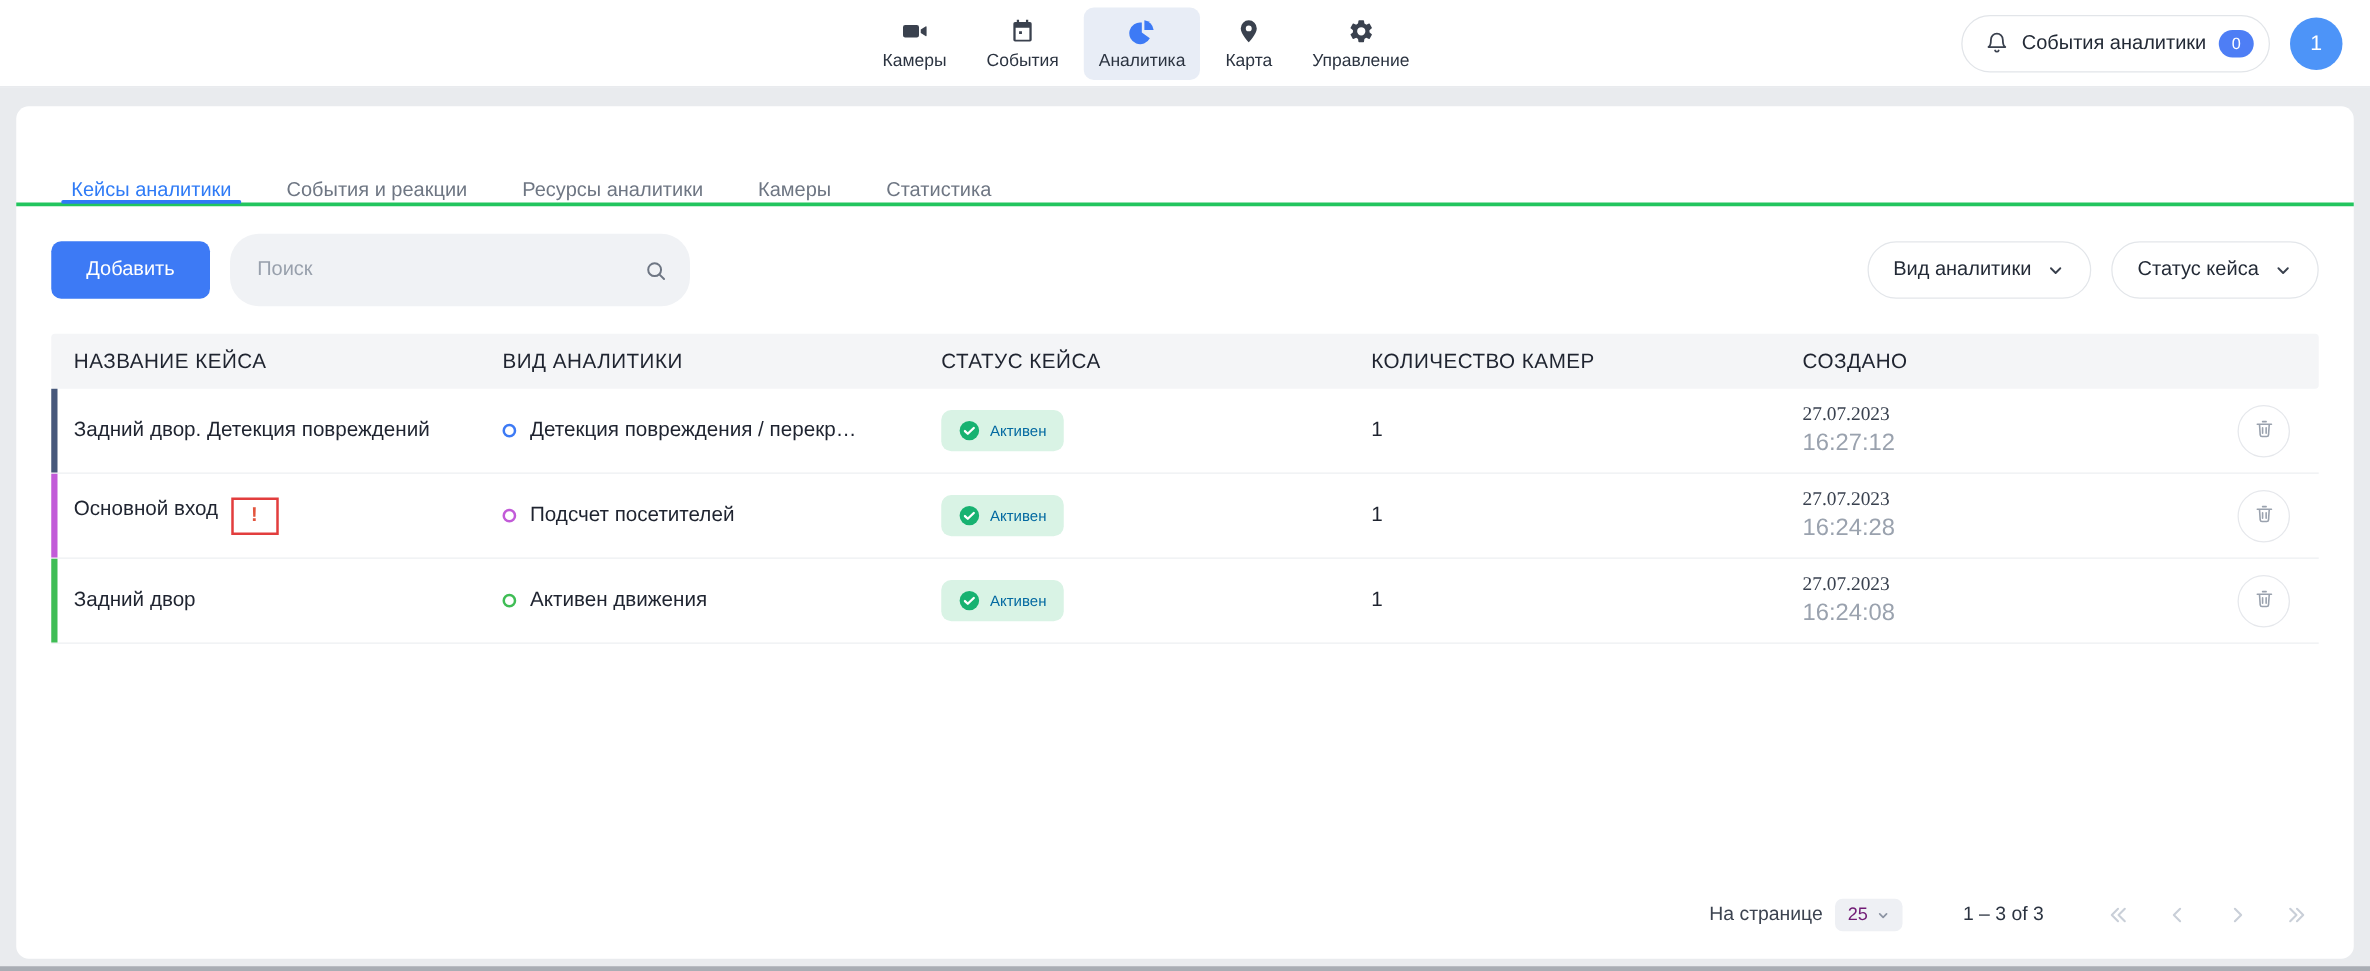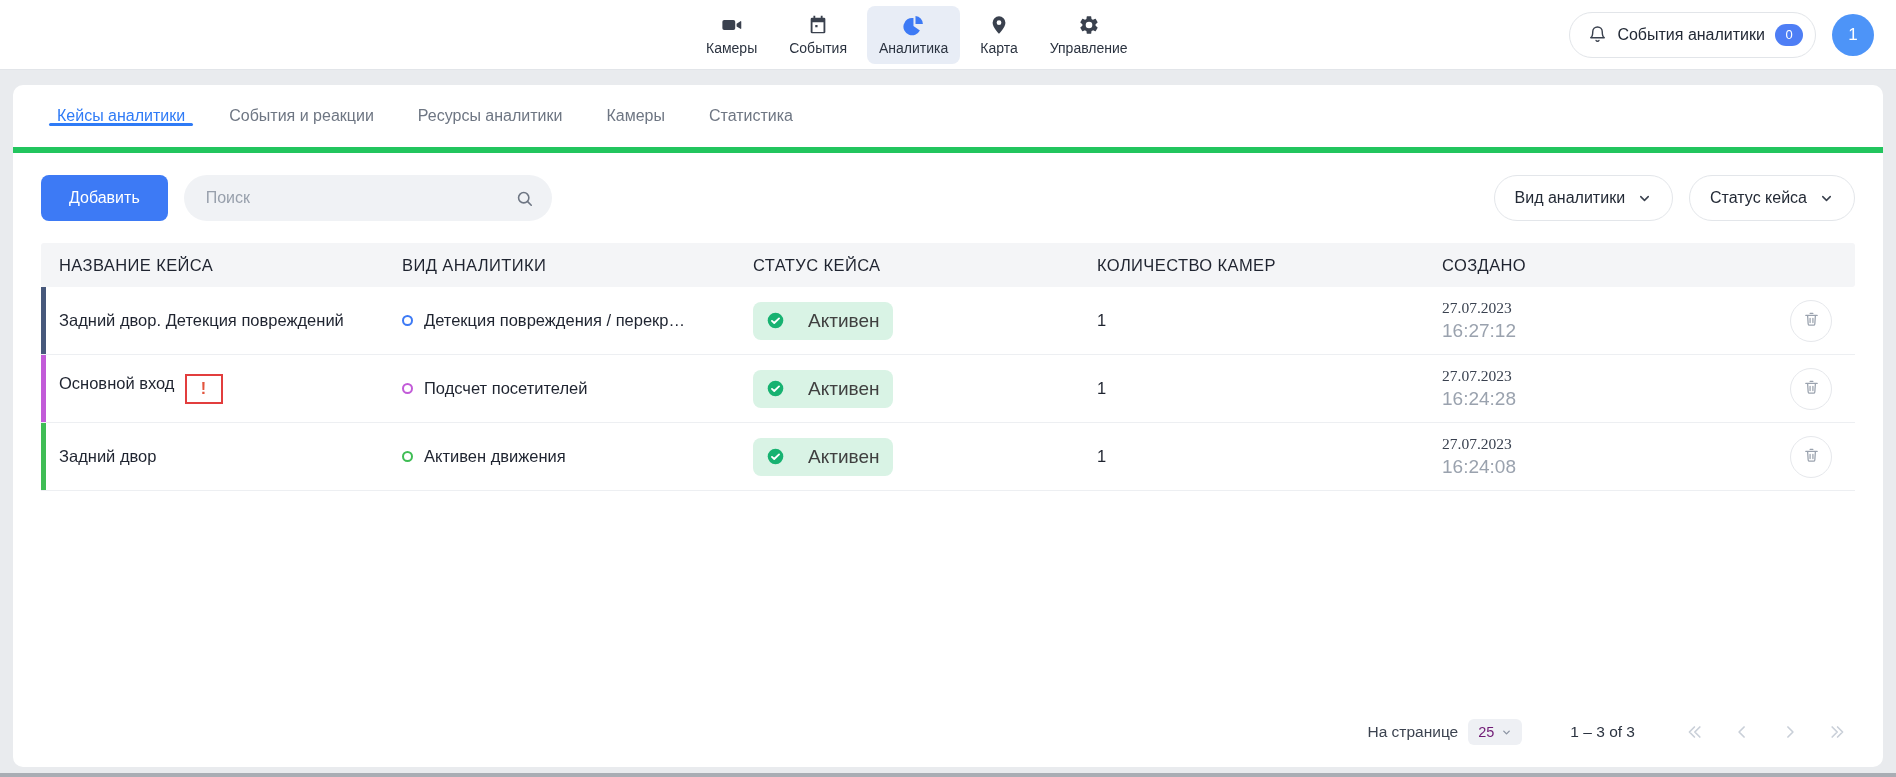--- a/index.html
+++ b/index.html
@@ -49,35 +49,35 @@
   }
 
   
   .card{
     position:absolute;left:13px;right:13px;top:85px;bottom:10px;
     background:#fff;border-radius:10px;
     display:flex;flex-direction:column;
   }
 
   
-  .tabs{display:flex;gap:44px;padding:0 44px;height:68px;align-items:center;border-bottom:6px solid #22c55e;}
+  .tabs{display:flex;gap:44px;padding:0 44px;height:80px;align-items:flex-end;border-bottom:3px solid #22c55e;}
   .tab{
     display:flex;align-items:center;font-size:16px;color:#6e7683;cursor:pointer;position:relative;white-space:nowrap;
   }
   .tab.active{color:#2f7bf6;}
   .tab.active::after{content:'';position:absolute;left:-8px;right:-8px;bottom:-1px;height:3px;background:#2f7bf6;border-radius:2px;}
 
   
   .toolbar{display:flex;align-items:center;gap:16px;padding:22px 28px 16px 28px;}
   .add-btn{
     height:46px;padding:0 28px;background:#3d7af5;border:none;border-radius:8px;
     color:#fff;font-family:inherit;font-size:16px;cursor:pointer;
   }
   .search{
-    height:46px;width:368px;background:#f0f2f5;border-radius:23px;
+    height:58px;width:368px;background:#f0f2f5;border-radius:23px;
     display:flex;align-items:center;padding:0 18px 0 22px;gap:10px;cursor:text;
   }
   .search input{
     flex:1;border:none;background:transparent;outline:none;
     font-family:inherit;font-size:16px;color:#2b3340;
   }
   .search input::placeholder{color:#98a0ac;}
   .search .sicon{width:19px;height:19px;color:#6e7683;display:flex;}
   .toolbar .spacer{flex:1;}
   .filter{
@@ -103,22 +103,22 @@
   .accent{position:absolute;left:0;top:0;bottom:0;width:5px;}
   .cell{font-size:16.5px;color:#1f2430;}
   .name-cell{padding-left:18px;display:flex;align-items:flex-start;gap:10px;}
   .warn-box{
     width:38px;height:30px;border:2px solid #e23d3d;display:flex;align-items:center;justify-content:center;
   }
   .warn-excl{color:#e2543d;font-size:16px;font-weight:bold;}
   .type-cell{display:flex;align-items:center;gap:11px;}
   .type-dot{width:11px;height:11px;border-radius:50%;border:2px solid #3d7af5;flex:none;}
   .status-badge{
-    display:inline-flex;align-items:center;gap:24px;background:#d9f3e5;color:#404040;
-    border-radius:8px;padding:8px 14px;font-size:19px;
+    display:inline-flex;align-items:center;gap:8px;background:#d9f3e5;color:#0369a1;
+    border-radius:8px;padding:8px 14px;font-size:12px;
   }
   .status-badge .chk{display:flex;width:17px;height:17px;}
   .created .date{font-size:15.5px;color:#39414f;font-family:Liberation Serif, serif;}
   .created .time{font-size:19px;color:#9aa2ae;margin-top:3px;}
   .trash-cell{display:flex;justify-content:center;}
   .trash-btn{
     width:42px;height:42px;border-radius:50%;border:1px solid #e6e8ec;background:#fff;
     color:#9aa2ae;display:flex;align-items:center;justify-content:center;cursor:pointer;
   }
 

